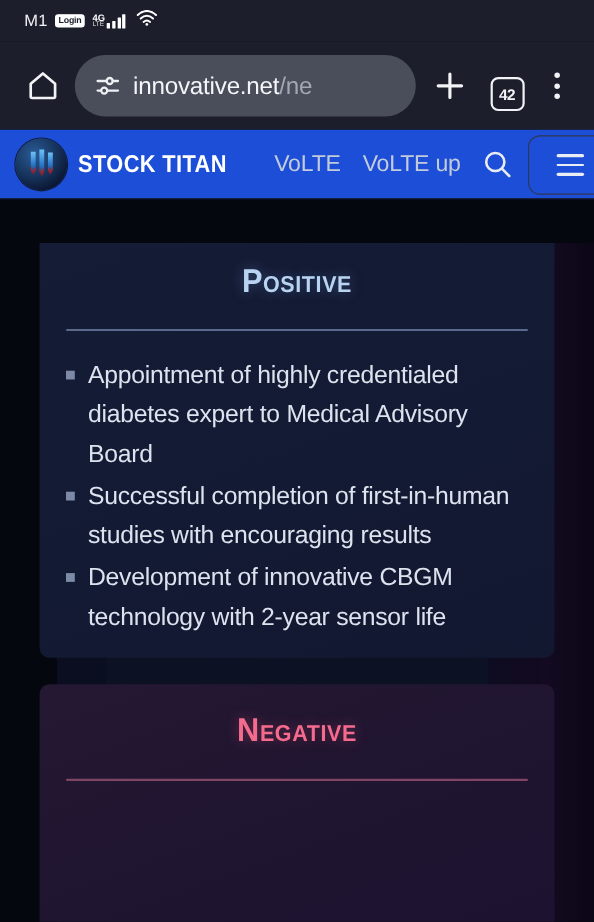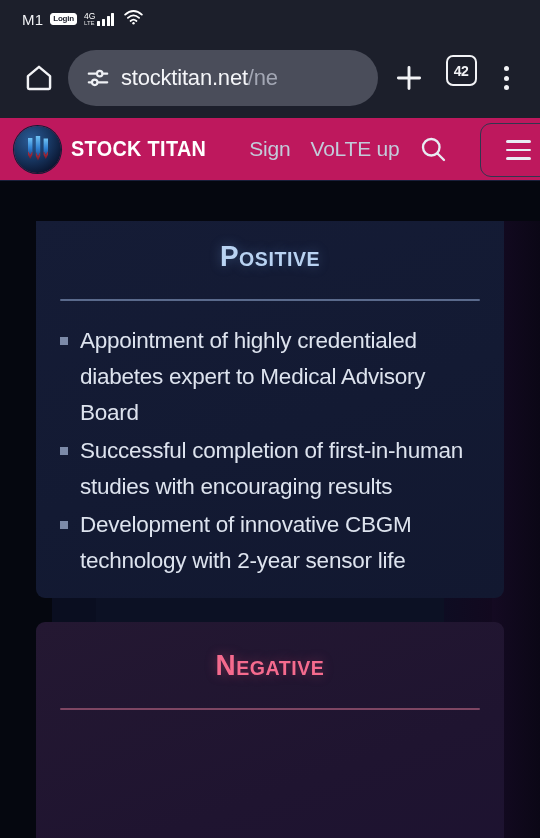--- a/index.html
+++ b/index.html
@@ -25,21 +25,21 @@
   .sb-right{ margin-left:auto; display:flex; align-items:center; gap:7px; }
   .sb-carrier{ font-size:15px; letter-spacing:.2px; font-weight:400; color:#f1f2f5; }
   .volte-badge{
     border:1.6px solid #ffffff; border-radius:3px;
     font-size:8px; font-weight:700; letter-spacing:-.2px;
     padding:1px 2px 1px 2px; line-height:1;
     background:#ffffff; color:#1c1f2b;
   }
   .net-wrap{ display:flex; align-items:flex-end; gap:1px; }
   .net-g{ display:flex; flex-direction:column; align-items:flex-start; line-height:1; margin-right:1px;}
-  .net-g .g4{ font-size:8.5px; font-weight:400; }
+  .net-g .g4{ font-size:8.5px; font-weight:700; }
   .net-g .g1{ font-size:6px; opacity:.85; }
   .bars{ display:flex; align-items:flex-end; gap:1.6px; height:13px; }
   .bars i{ display:block; width:3px; background:#ffffff; border-radius:.5px; }
   .bars i:nth-child(1){ height:5px; }
   .bars i:nth-child(2){ height:7.5px; }
   .bars i:nth-child(3){ height:10px; }
   .bars i:nth-child(4){ height:13px; }
   .wifi-i{ margin-left:3px; }
   .alarm-i{ margin-right:1px; }
   .batt{
@@ -83,41 +83,41 @@
   }
   .tune-icon{ flex:0 0 auto; margin-right:11px; color:#eef0f4; display:flex; }
   .url-text{
     font-size:22px; color:#f4f5f8; white-space:nowrap;
     letter-spacing:-.2px;
   }
   .url-text .path{ color:#a3a7b4; }
   .plus-btn{ width:50px; height:50px; }
   .tabs-btn{
     width:46px; height:46px;
-    display:flex; align-items:flex-start; justify-content:center;
+    display:flex; align-items:flex-end; justify-content:center;
     position:relative; margin-left:4px;
   }
   .tabs-box{
     width:31px; height:31px;
     border:2.4px solid #f2f3f6; border-radius:7px;
     display:flex; align-items:center; justify-content:center;
     font-size:14px; font-weight:700; color:#f2f3f6;
     letter-spacing:-.5px;
   }
   .menu-btn{
     width:40px; height:46px;
     display:flex; flex-direction:column; align-items:center; justify-content:center;
     gap:4.5px; margin-left:2px;
   }
   .menu-btn i{ width:5px; height:5px; border-radius:50%; background:#f2f3f6; display:block;}
 
   
   .siteheader{
     height:63px;
-    background:#be185d;
+    background:#1d4ed8;
     display:flex; align-items:center;
     padding-left:14px;
     position:relative;
     border-bottom:1px solid #1a1f3a;
   }
   .logo-badge{
     width:47px; height:47px; border-radius:50%;
     background:radial-gradient(circle at 36% 30%, #2a5b96 0%, #17355f 45%, #0a1530 78%, #060b1c 100%);
     display:flex; align-items:center; justify-content:center;
     flex:0 0 auto;
@@ -259,21 +259,21 @@
 
   <div class="urlbar">
     <span class="tune-icon">
       <svg width="24" height="24" viewBox="0 0 22 22" fill="none">
         <path d="M2.5 7h7.5M15 7h4.5" stroke="#eef0f4" stroke-width="1.9" stroke-linecap="round"></path>
         <circle cx="12.6" cy="7" r="2.5" stroke="#eef0f4" stroke-width="1.9"></circle>
         <path d="M2.5 15h2.9M10.6 15h8.9" stroke="#eef0f4" stroke-width="1.9" stroke-linecap="round"></path>
         <circle cx="8" cy="15" r="2.5" stroke="#eef0f4" stroke-width="1.9"></circle>
       </svg>
     </span>
-    <span class="url-text"><span>stocktitan.net</span><span class="path">/ne</span></span>
+    <span class="url-text"><span>innovative.net</span><span class="path">/ne</span></span>
   </div>
 
   <div class="bb-icon plus-btn">
     <svg width="30" height="30" viewBox="0 0 26 26" fill="none">
       <path d="M13 3.8v18.4M3.8 13h18.4" stroke="#f2f3f6" stroke-width="2.5" stroke-linecap="round"></path>
     </svg>
   </div>
 
   <div class="tabs-btn">
     <span class="tabs-box">42</span>
@@ -304,21 +304,21 @@
       <path d="M14.8 4h4.4v15.9L17 24.4l-2.2-4.5z" fill="url(#lgb)"></path>
       <path d="M22.6 6.6H27v12.7L24.8 23l-2.2-3.7z" fill="url(#lgb)"></path>
       <path d="M7 19.3 9.2 23l2.2-3.7v3.5L9.2 27 7 22.9z" fill="url(#lgr)"></path>
       <path d="M14.8 19.9 17 24.4l2.2-4.5v4L17 28.6l-2.2-4.7z" fill="url(#lgr)"></path>
       <path d="M22.6 19.3 24.8 23l2.2-3.7v3.5L24.8 27l-2.2-4.1z" fill="url(#lgr)"></path>
     </svg>
   </div>
   <span class="brand">STOCK TITAN</span>
 
   <div class="nav-links">
-    <span class="nav-link">Sign</span>
+    <span class="nav-link">VoLTE</span>
     <span class="nav-link">VoLTE up</span>
   </div>
 
   <div class="search-btn">
     <svg width="29" height="29" viewBox="0 0 26 26" fill="none">
       <circle cx="11" cy="11" r="7.4" stroke="#e8ecf3" stroke-width="2.1"></circle>
       <path d="M16.6 16.6 22.4 22.4" stroke="#e8ecf3" stroke-width="2.1" stroke-linecap="round"></path>
     </svg>
   </div>
 

